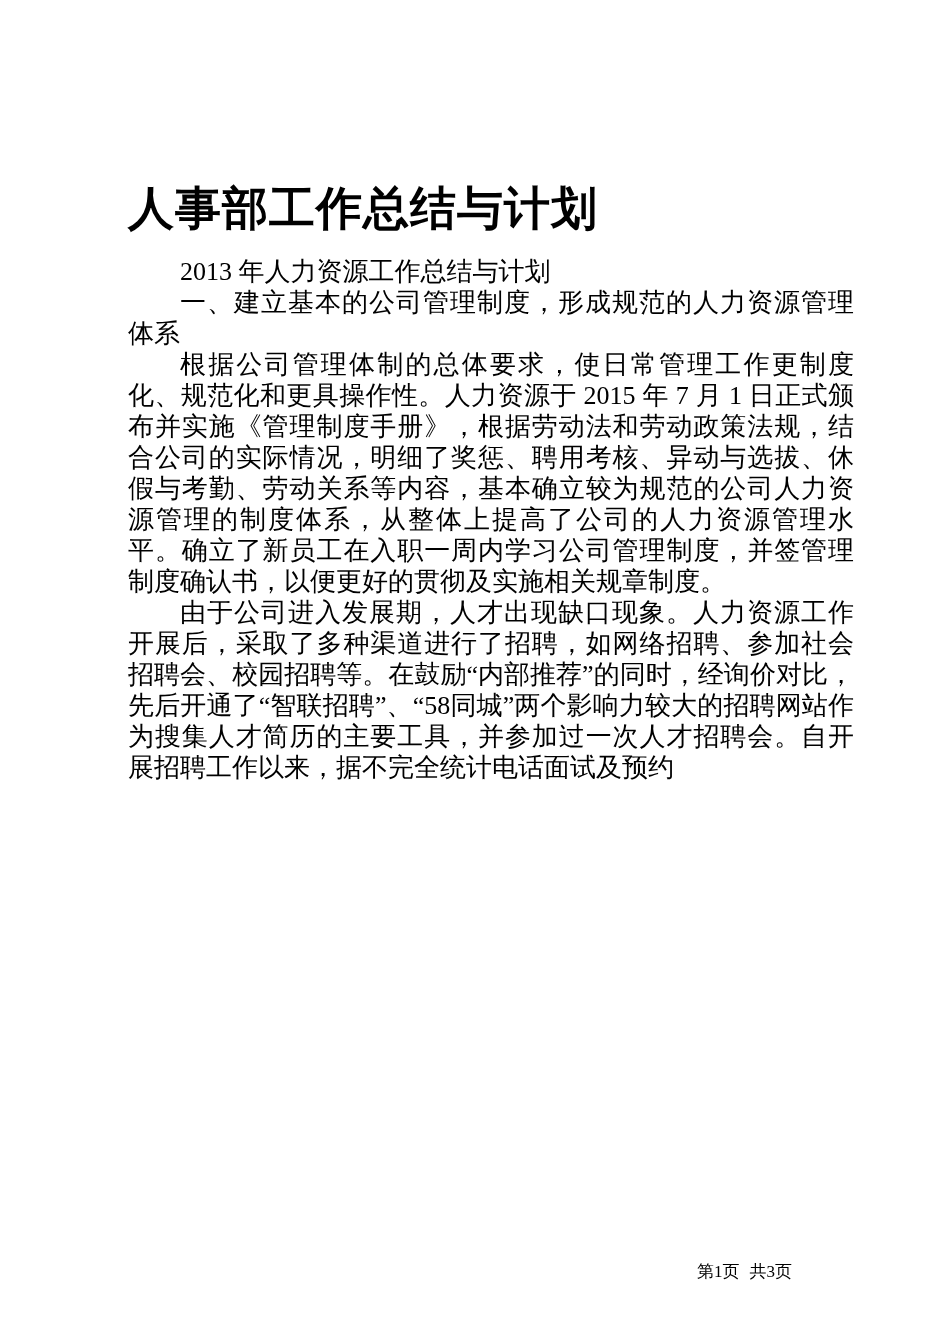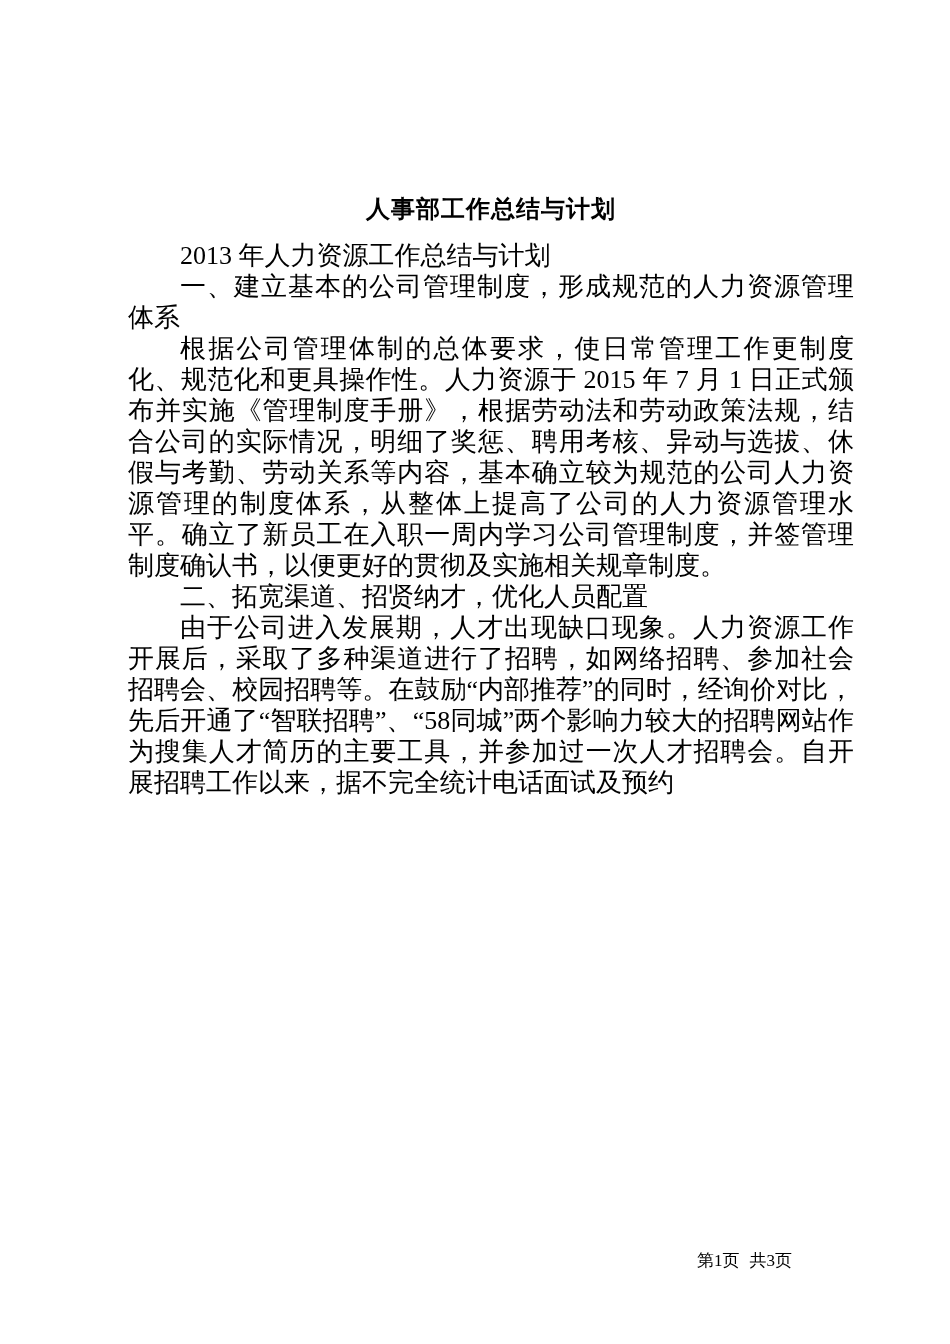--- a/index.html
+++ b/index.html
@@ -12,55 +12,54 @@
     overflow: hidden;
   }
   .page {
     position: relative;
     width: 950px;
     height: 1344px;
     background: #ffffff;
     padding: 186px 96px 0 128px;
   }
   .doc-title {
-    font-size: 24px;
+    font-size: 46px;
     font-weight: 700;
-    text-align: center;
+    text-align: left;
     line-height: 46px;
-    margin-bottom: 8px;
+    margin-bottom: 24px;
     letter-spacing: 1px;
   }
   .para {
     font-size: 26px;
     line-height: 31px;
     text-align: justify;
     text-indent: 2em;
     word-break: break-all;
   }
   .page-footer {
     position: absolute;
     right: 158px;
-    bottom: 73px;
+    bottom: 62px;
     font-size: 17px;
     line-height: 20px;
     color: #000000;
     white-space: nowrap;
   }
   .page-footer .pf-sep { display: inline-block; width: 10px; }
 </style>
 </head>
 <body>
 
 <div class="page">
 
   <h1 class="doc-title">人事部工作总结与计划</h1>
 
   <p class="para">2013 年人力资源工作总结与计划</p>
   <p class="para">一、建立基本的公司管理制度，形成规范的人力资源管理体系</p>
   <p class="para">根据公司管理体制的总体要求，使日常管理工作更制度化、规范化和更具操作性。人力资源于 2015 年 7 月 1 日正式颁布并实施《管理制度手册》，根据劳动法和劳动政策法规，结合公司的实际情况，明细了奖惩、聘用考核、异动与选拔、休假与考勤、劳动关系等内容，基本确立较为规范的公司人力资源管理的制度体系，从整体上提高了公司的人力资源管理水平。确立了新员工在入职一周内学习公司管理制度，并签管理制度确认书，以便更好的贯彻及实施相关规章制度。</p>
-  <p class="para">二、拓宽渠道、招贤纳才，优化人员配置</p>
   <p class="para">由于公司进入发展期，人才出现缺口现象。人力资源工作开展后，采取了多种渠道进行了招聘，如网络招聘、参加社会招聘会、校园招聘等。在鼓励“内部推荐”的同时，经询价对比，先后开通了“智联招聘”、“58同城”两个影响力较大的招聘网站作为搜集人才简历的主要工具，并参加过一次人才招聘会。自开展招聘工作以来，据不完全统计电话面试及预约</p>
 
   <div class="page-footer">
     <span>第1页</span><span class="pf-sep"></span><span>共3页</span>
   </div>
 
 </div>
 
 </body></html>

